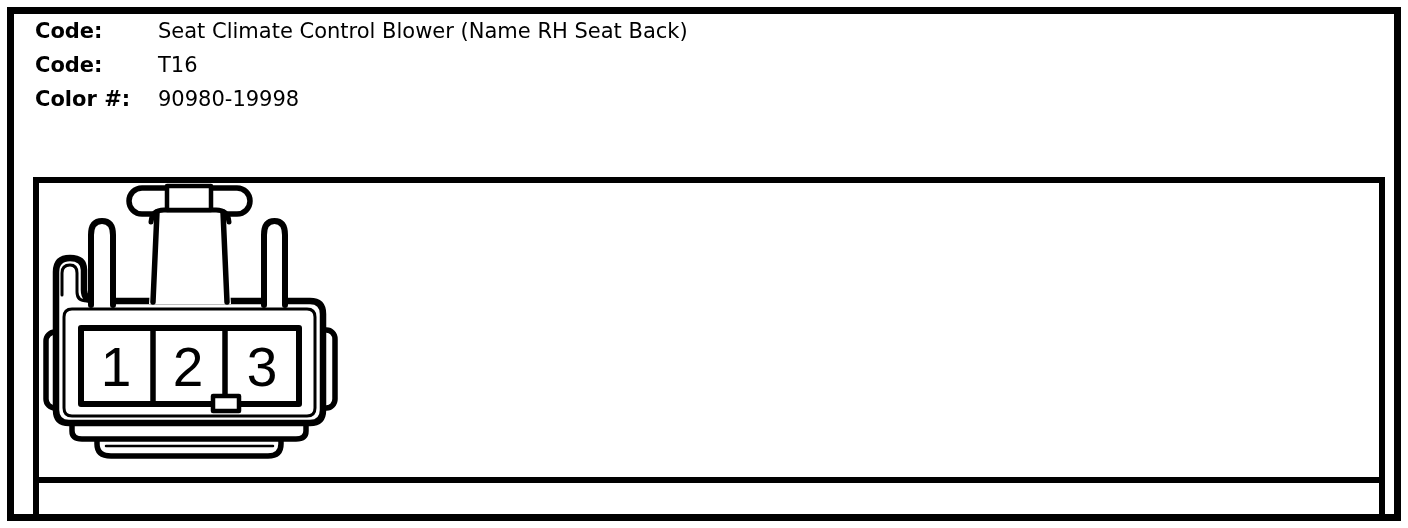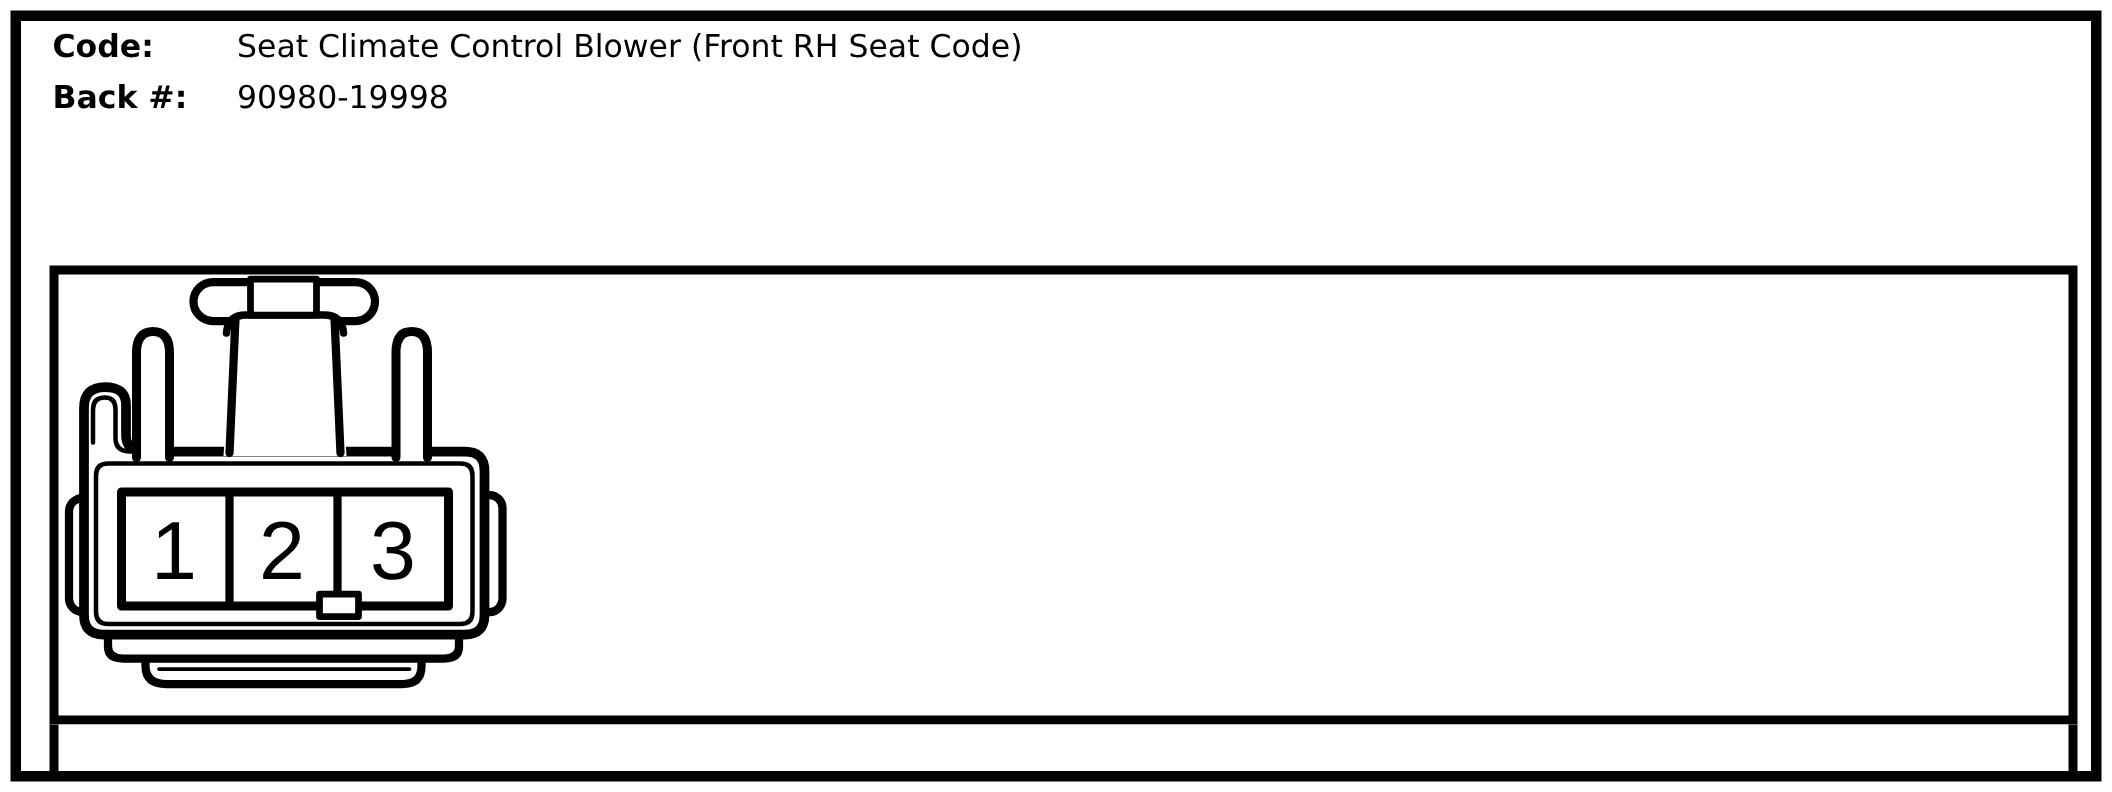--- a/index.html
+++ b/index.html
@@ -65,24 +65,27 @@
 </style>
 </head>
 <body>
 
 <div class="page">
 
   <div class="frame"></div>
 
   <div class="header">
     <div class="row">
-      <span class="lbl">Code:</span><span class="val">Seat Climate Control Blower (Front RH Seat Code)</span>
+      <span class="lbl">Code:</span><span class="val">Seat Climate Control Blower (Name RH Seat Back)</span>
     </div>
     <div class="row">
-      <span class="lbl">Back #:</span><span class="val">90980-19998</span>
+      <span class="lbl">Code:</span><span class="val">T16</span>
+    </div>
+    <div class="row">
+      <span class="lbl">Color #:</span><span class="val">90980-19998</span>
     </div>
   </div>
 
   <div class="diagram-box"></div>
   <div class="bottom-strip"></div>
 
   <svg class="connector" width="1408" height="528" viewBox="0 0 1408 528" aria-hidden="true">
     <g stroke="#000" fill="none" stroke-linecap="round" stroke-linejoin="round">
 
       <rect x="46" y="332" width="18" height="76" rx="9" fill="#fff" stroke-width="5.5"></rect>

